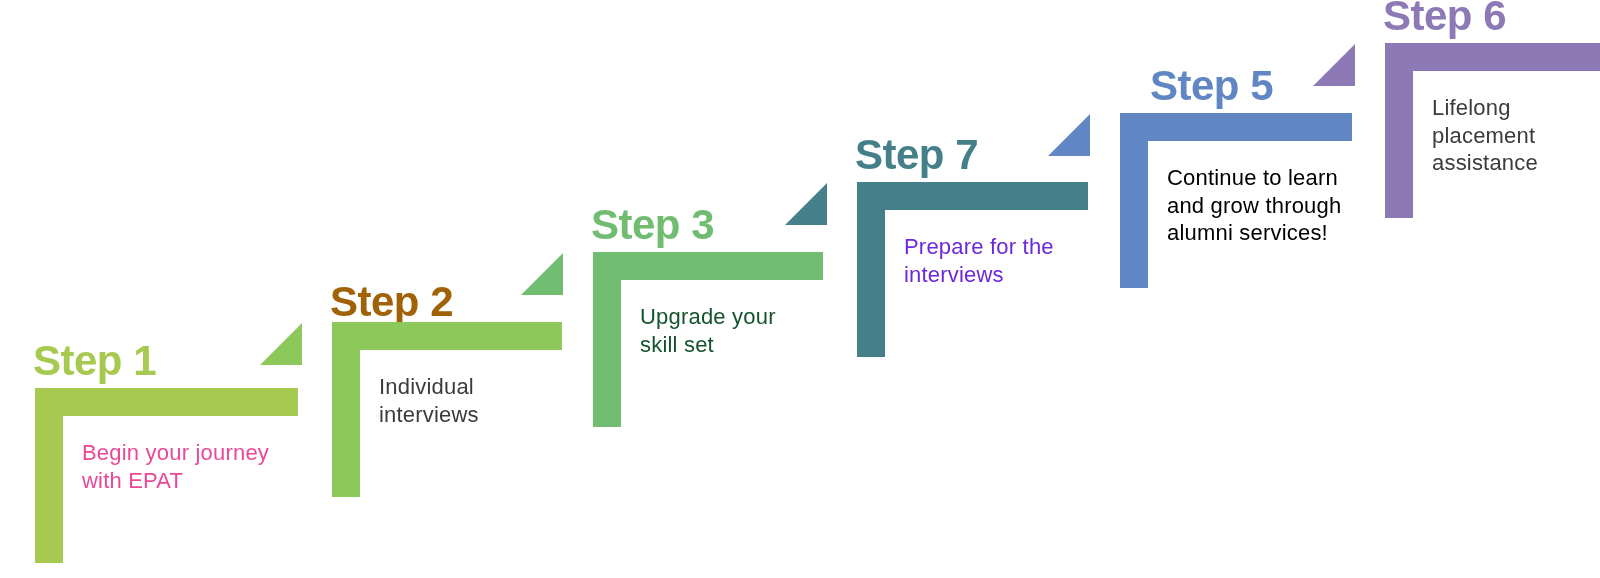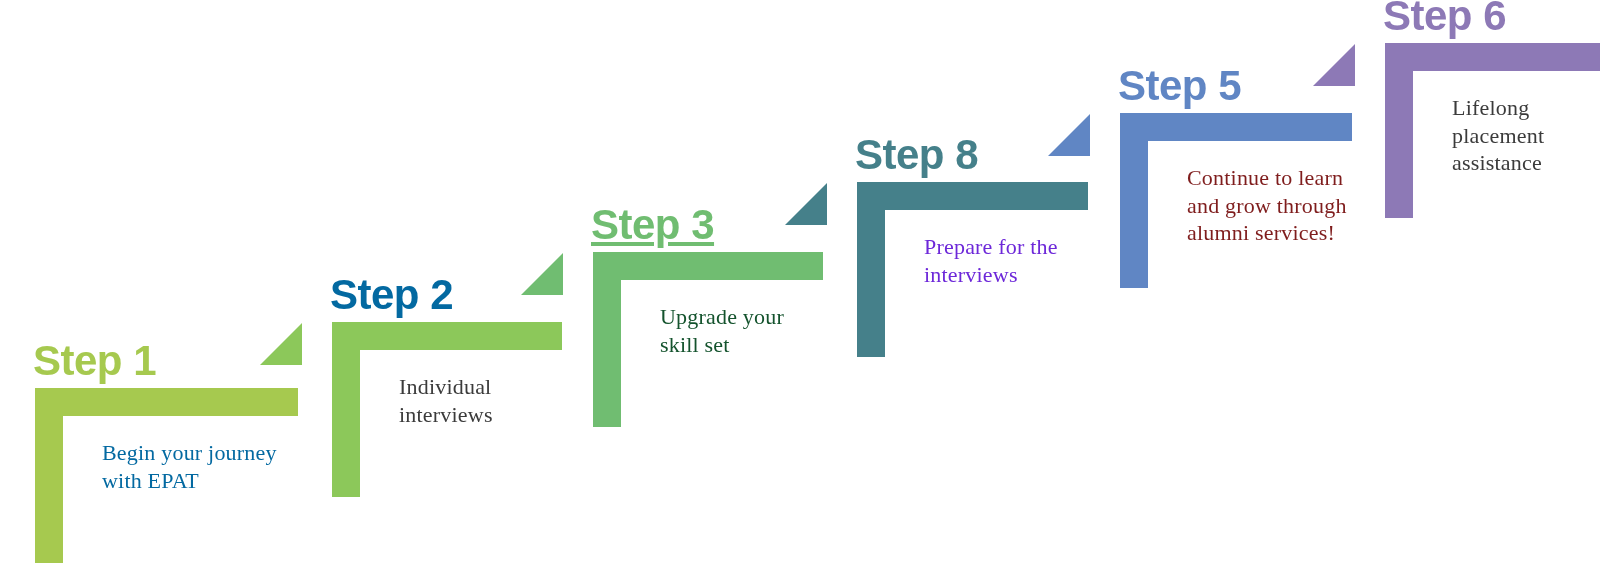--- a/index.html
+++ b/index.html
@@ -52,74 +52,73 @@
     white-space: nowrap;
   }
   .arrow-tri {
     position: absolute;
     left: -72px; top: 1px;
     width: 42px; height: 42px;
     clip-path: polygon(100% 0, 100% 100%, 0 100%);
   }
   .step-desc {
     position: absolute;
-    left: 67px; top: 51px;
+    left: 47px; top: 51px;
     font-size: 22px;
     line-height: 27.5px;
     letter-spacing: 0.2px;
     white-space: pre;
-    font-family: Liberation Serif, serif;
   }
 </style>
 </head>
 <body>
 
 <div class="canvas">
 
   <div class="step s0">
     <div class="step-title" style="color: rgb(166, 201, 79); text-align: right;">Step 1</div>
     <div class="bar-h" style="background: rgb(166, 201, 79);"></div>
     <div class="bar-v" style="background: rgb(166, 201, 79);"></div>
-    <div class="step-desc" style="color: #0369a1;">Begin your journey
+    <div class="step-desc" style="color: #ec4899;">Begin your journey
 with EPAT</div>
   </div>
 
   <div class="step s1">
     <div class="arrow-tri" style="background: rgb(140, 200, 90);"></div>
-    <div class="step-title" style="color: #0369a1;">Step 2</div>
+    <div class="step-title" style="color: #a16207; margin-top: 7px;">Step 2</div>
     <div class="bar-h" style="background: rgb(140, 200, 90);"></div>
     <div class="bar-v" style="background: rgb(140, 200, 90);"></div>
     <div class="step-desc" style="color: rgb(59, 59, 59);">Individual
 interviews</div>
   </div>
 
   <div class="step s2">
     <div class="arrow-tri" style="background: rgb(112, 189, 113);"></div>
-    <div class="step-title" style="color: rgb(112, 189, 113); text-decoration: underline;">Step 3</div>
+    <div class="step-title" style="color: rgb(112, 189, 113);">Step 3</div>
     <div class="bar-h" style="background: rgb(112, 189, 113);"></div>
     <div class="bar-v" style="background: rgb(112, 189, 113);"></div>
     <div class="step-desc" style="color: #14532d;">Upgrade your
 skill set</div>
   </div>
 
   <div class="step s3">
     <div class="arrow-tri" style="background: rgb(69, 128, 138);"></div>
-    <div class="step-title" style="color: rgb(69, 128, 138);">Step 8</div>
+    <div class="step-title" style="color: rgb(69, 128, 138);">Step 7</div>
     <div class="bar-h" style="background: rgb(69, 128, 138);"></div>
     <div class="bar-v" style="background: rgb(69, 128, 138);"></div>
     <div class="step-desc" style="color: #6d28d9;">Prepare for the
 interviews</div>
   </div>
 
   <div class="step s4">
     <div class="arrow-tri" style="background: rgb(96, 134, 196);"></div>
-    <div class="step-title" style="color: rgb(96, 134, 196);">Step 5</div>
+    <div class="step-title" style="color: rgb(96, 134, 196); margin-left: 32px;">Step 5</div>
     <div class="bar-h" style="background: rgb(96, 134, 196);"></div>
     <div class="bar-v" style="background: rgb(96, 134, 196);"></div>
-    <div class="step-desc" style="color: #7f1d1d;">Continue to learn
+    <div class="step-desc" style="color: #000000;">Continue to learn
 and grow through
 alumni services!</div>
   </div>
 
   <div class="step s5">
     <div class="arrow-tri" style="background: rgb(141, 121, 182);"></div>
     <div class="step-title" style="color: rgb(141, 121, 182);">Step 6</div>
     <div class="bar-h" style="background: rgb(141, 121, 182);"></div>
     <div class="bar-v" style="background: rgb(141, 121, 182);"></div>
     <div class="step-desc" style="color: rgb(59, 59, 59);">Lifelong

